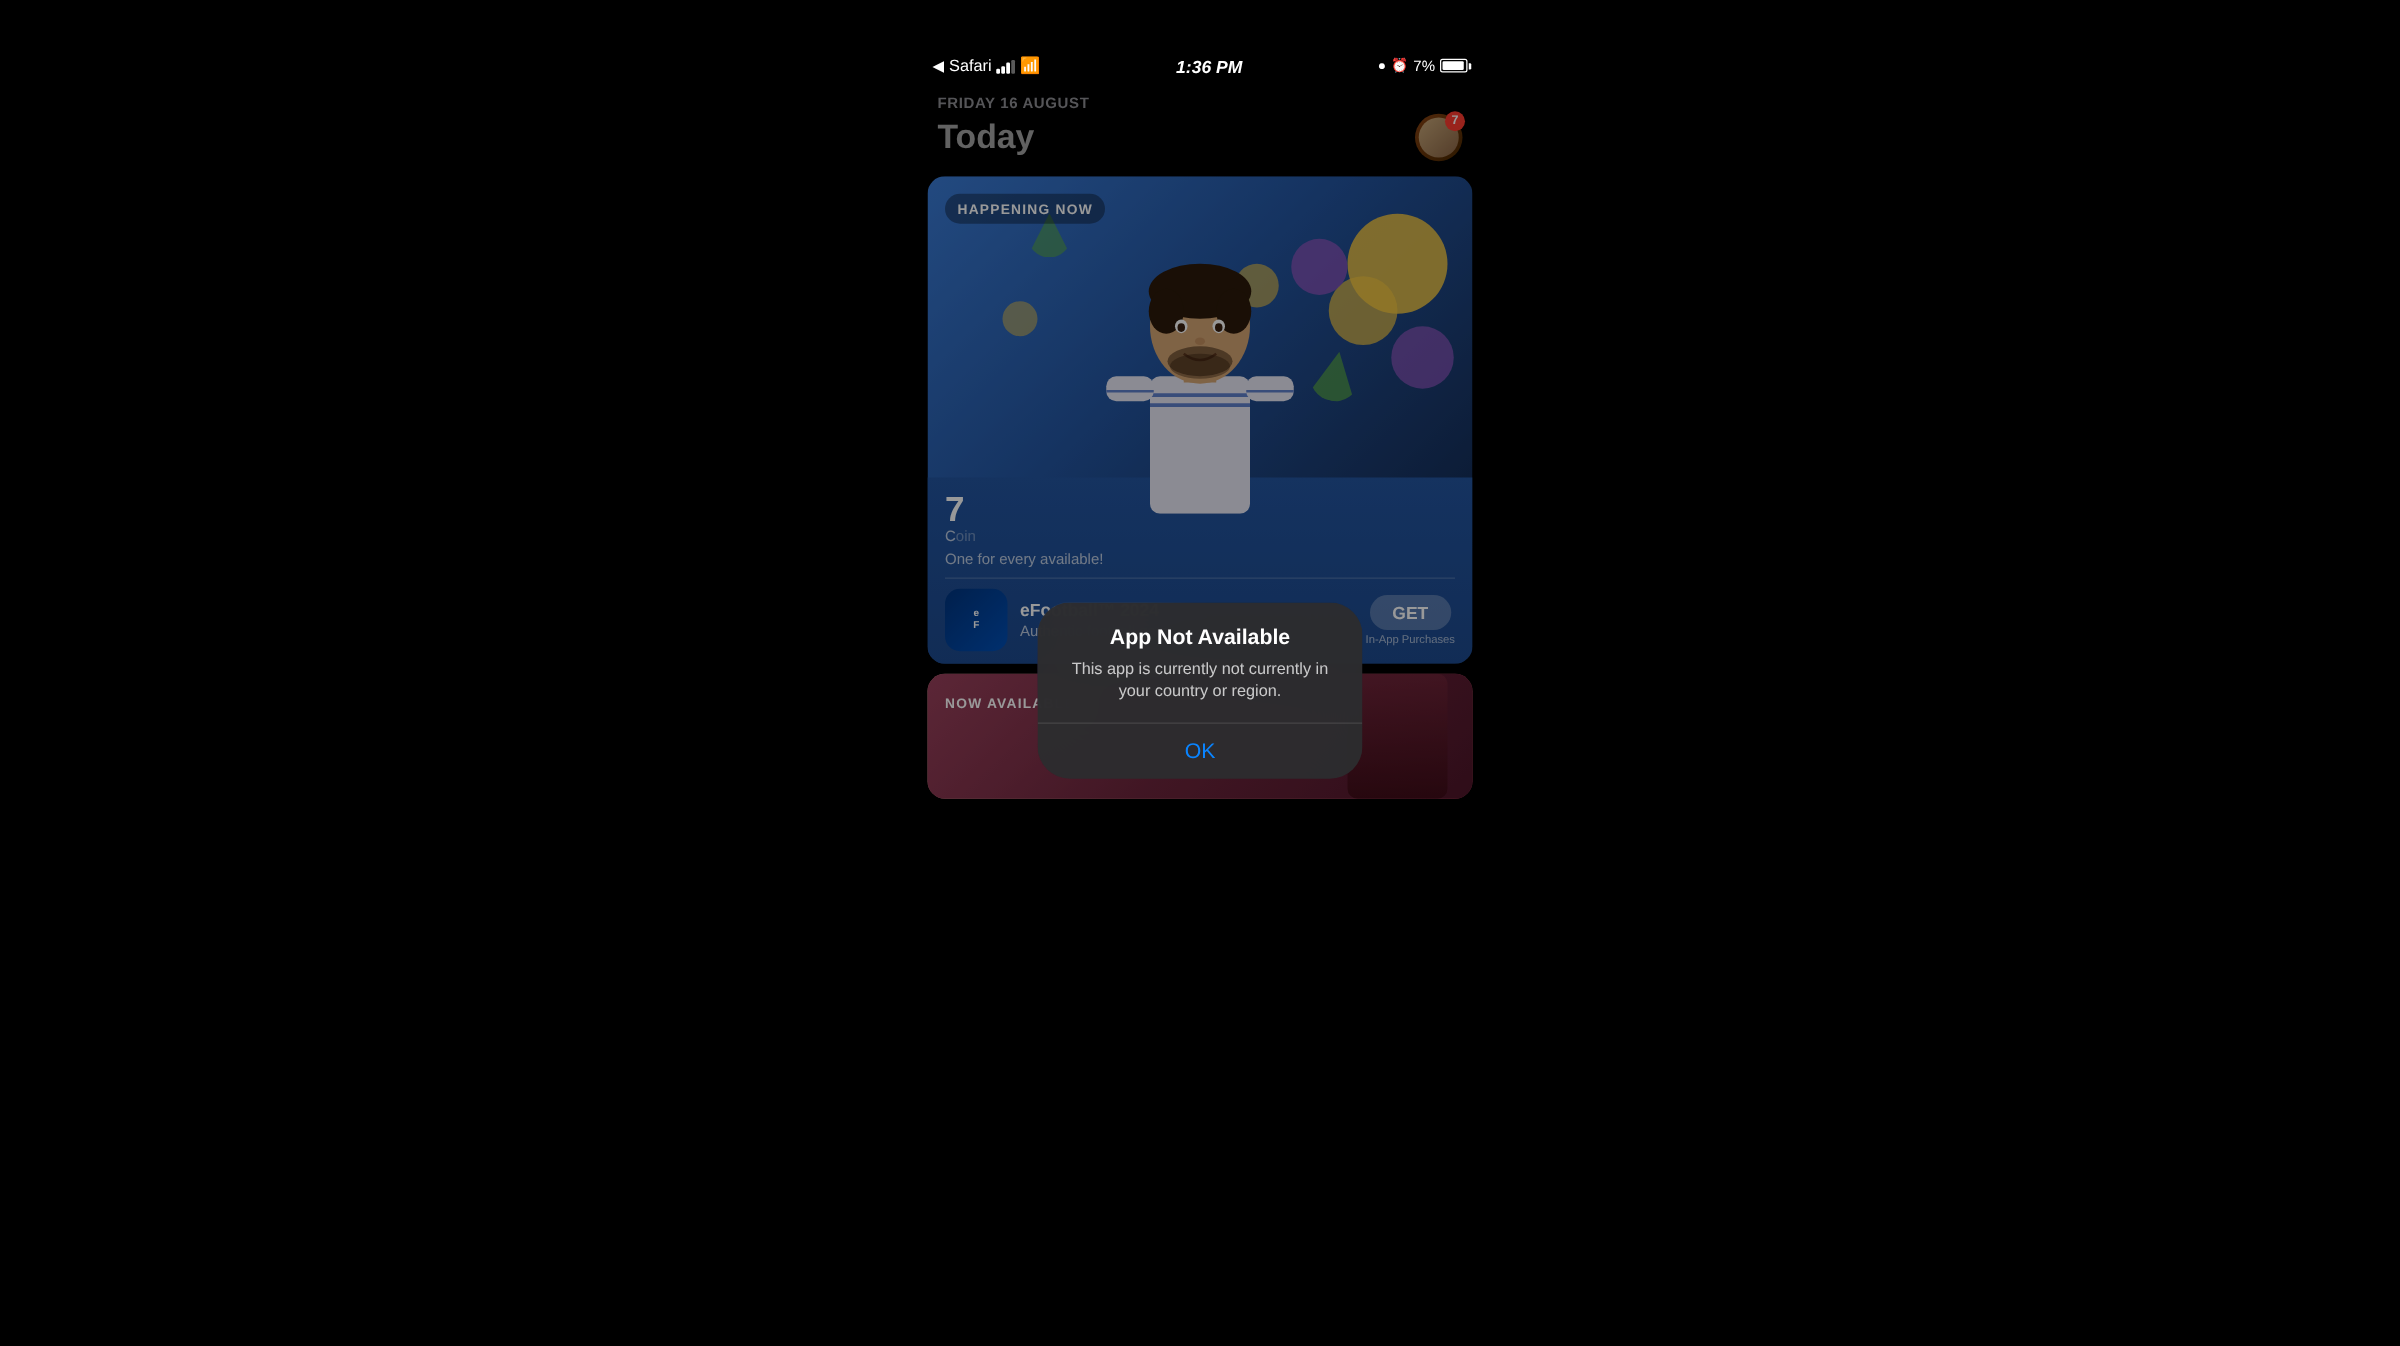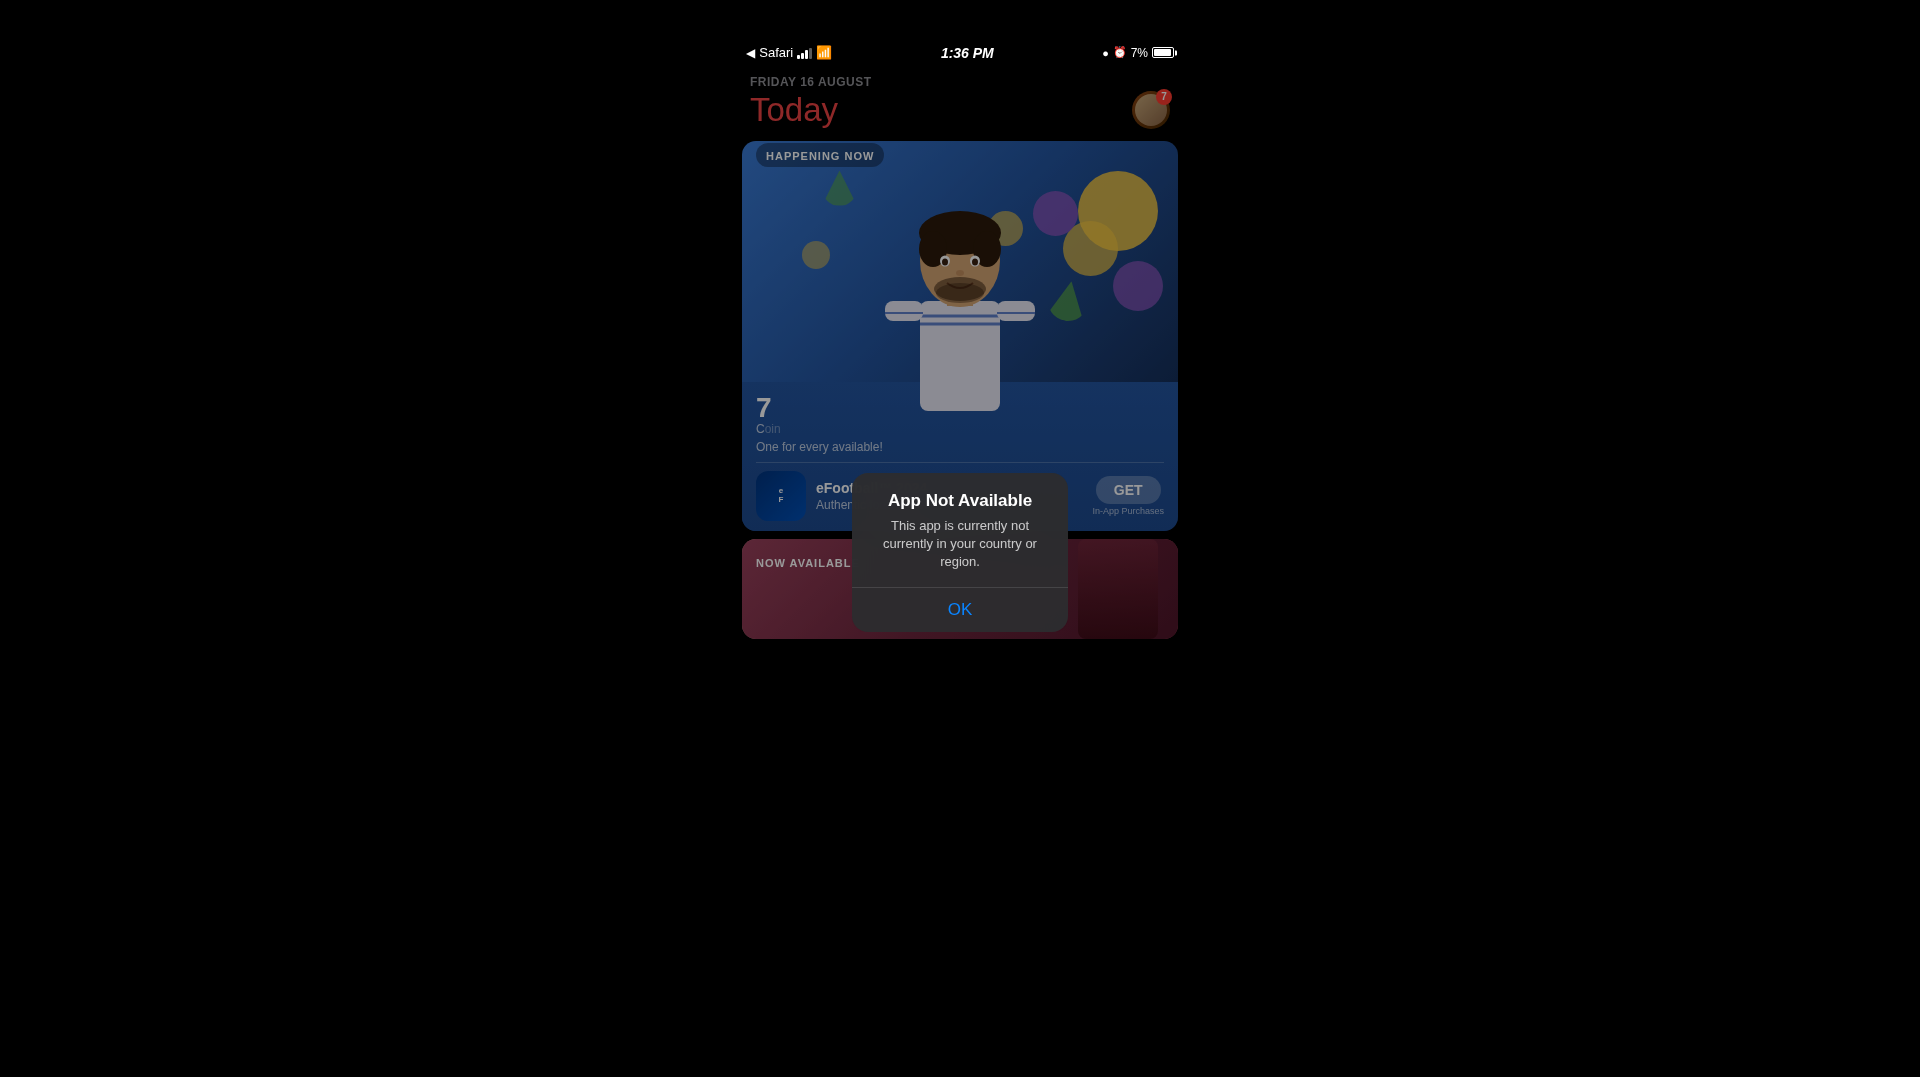--- a/index.html
+++ b/index.html
@@ -121,23 +121,23 @@
       letter-spacing: 0.5px;
       text-transform: uppercase;
     }
     .today-row {
       display: flex;
       align-items: center;
       justify-content: space-between;
       margin-top: 2px;
     }
     .today-title {
-      font-size: 33px;
-      font-weight: 400;
-      color: #ef4444;
+      font-size: 27px;
+      font-weight: 700;
+      color: #a3a3a3;
     }
     .avatar-container {
       position: relative;
       width: 38px;
       height: 38px;
     }
     .avatar-circle {
       width: 38px;
       height: 38px;
       border-radius: 50%;
@@ -178,21 +178,21 @@
     }
     .featured-card-bg {
       width: 100%;
       height: 100%;
       background: linear-gradient(135deg, #3a7bd5 0%, #2355a0 40%, #1a3a6e 70%, #0d2040 100%);
       position: absolute;
       top: 0; left: 0;
     }
     .happening-now-badge {
       position: absolute;
-      top: 2px;
+      top: 14px;
       left: 14px;
       background: rgba(0,0,0,0.35);
       padding: 3px 10px;
       border-radius: 12px;
       z-index: 2;
     }
     .happening-now-text {
       color: #fff;
       font-size: 11px;
       font-weight: 700;
@@ -293,23 +293,23 @@
     .alert-overlay {
       position: absolute;
       top: 0; left: 0; right: 0; bottom: 0;
       background: rgba(0,0,0,0.4);
       display: flex;
       align-items: center;
       justify-content: center;
       z-index: 100;
     }
     .alert-box {
-      width: 216px;
+      width: 260px;
       background: rgba(44,44,46,0.97);
-      border-radius: 16px;
+      border-radius: 26px;
       overflow: hidden;
       backdrop-filter: blur(20px);
     }
     .alert-content {
       padding: 18px 16px 16px 16px;
       text-align: center;
     }
     .alert-title {
       font-size: 17px;
       font-weight: 600;

